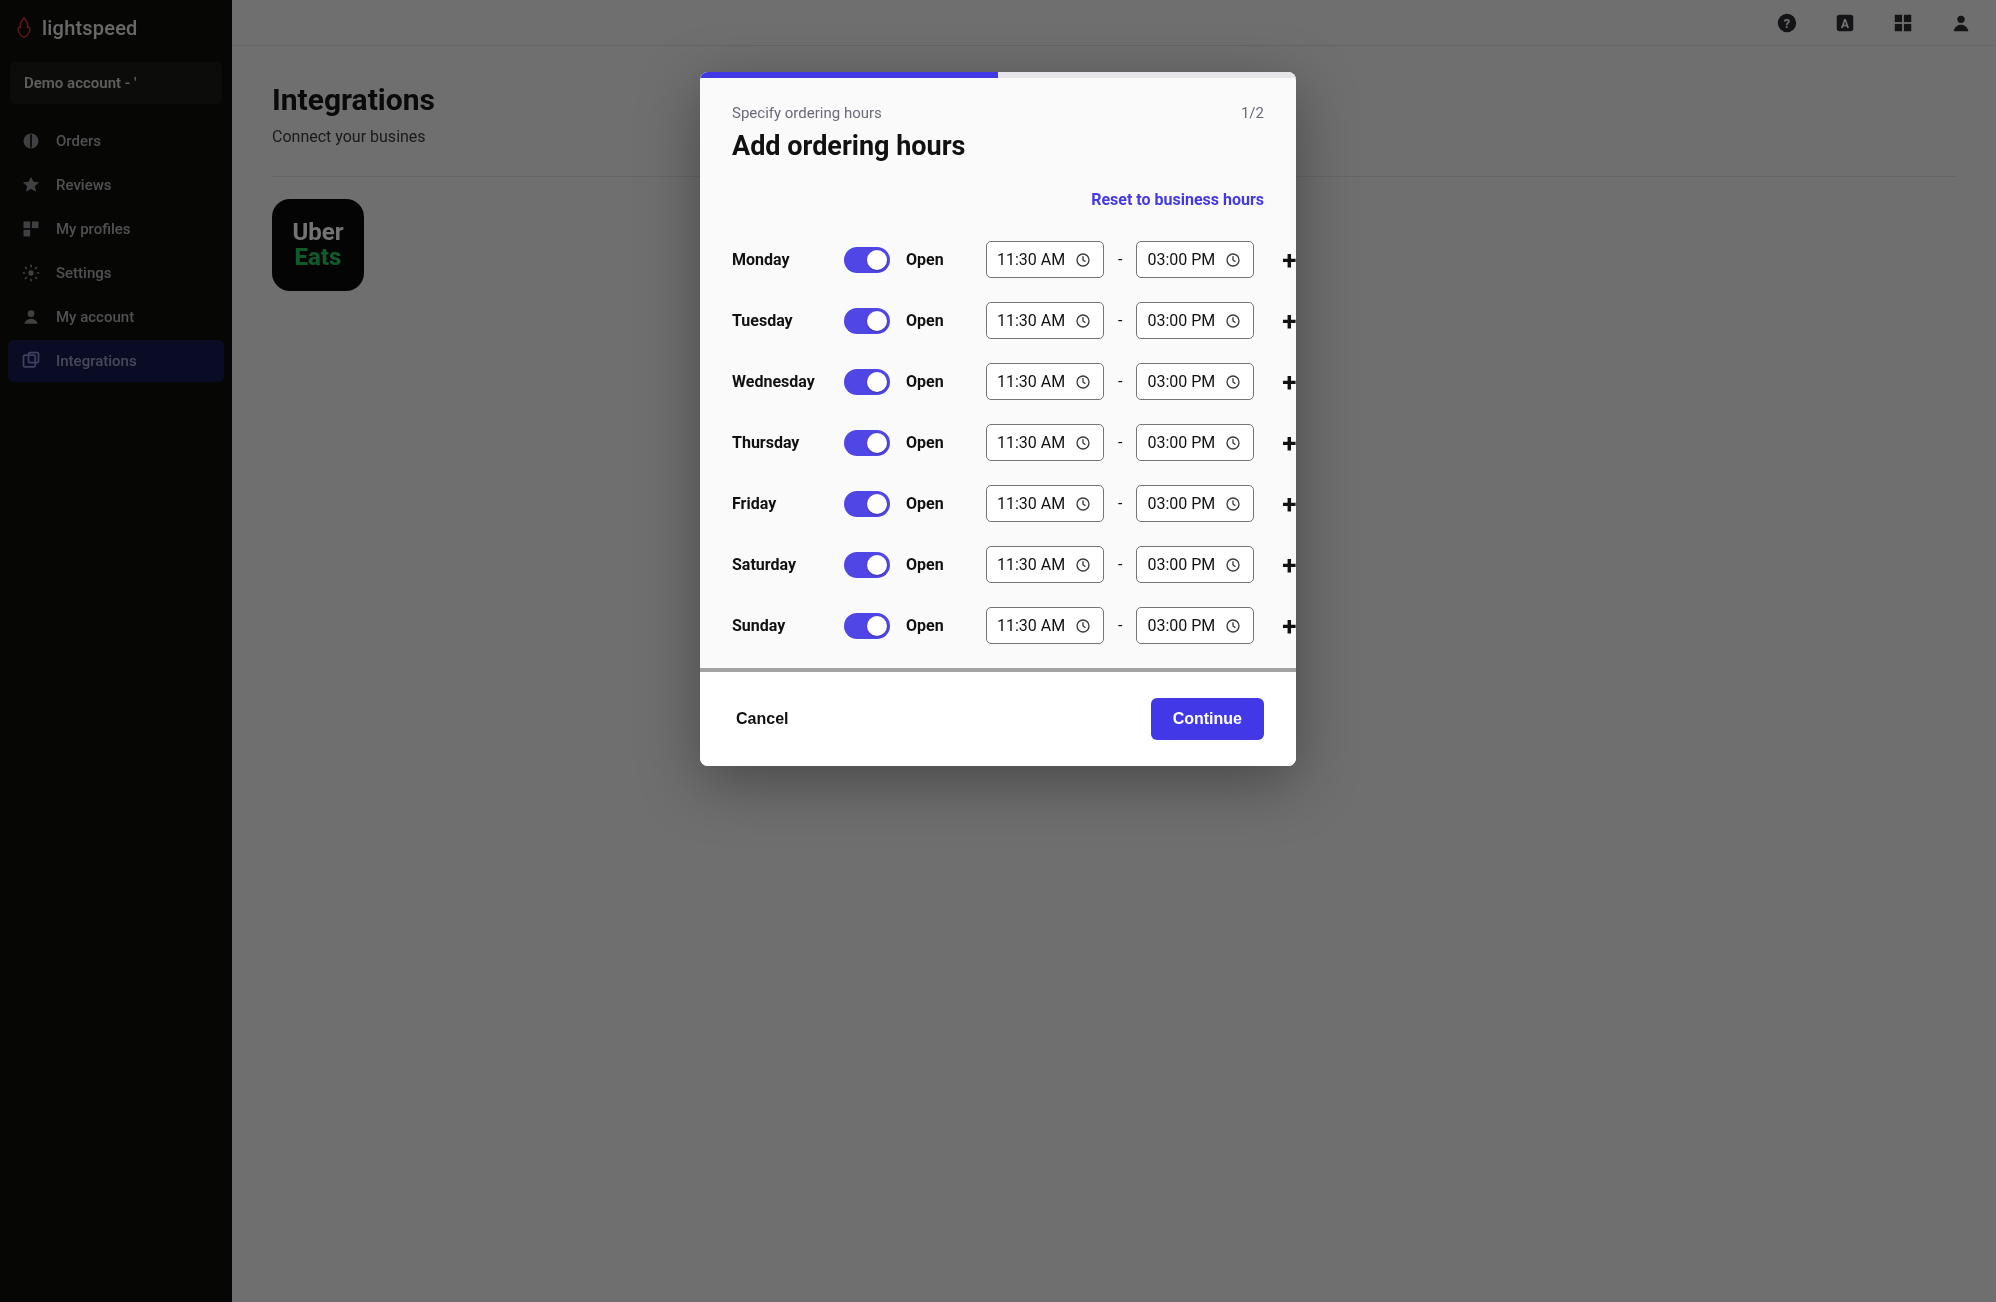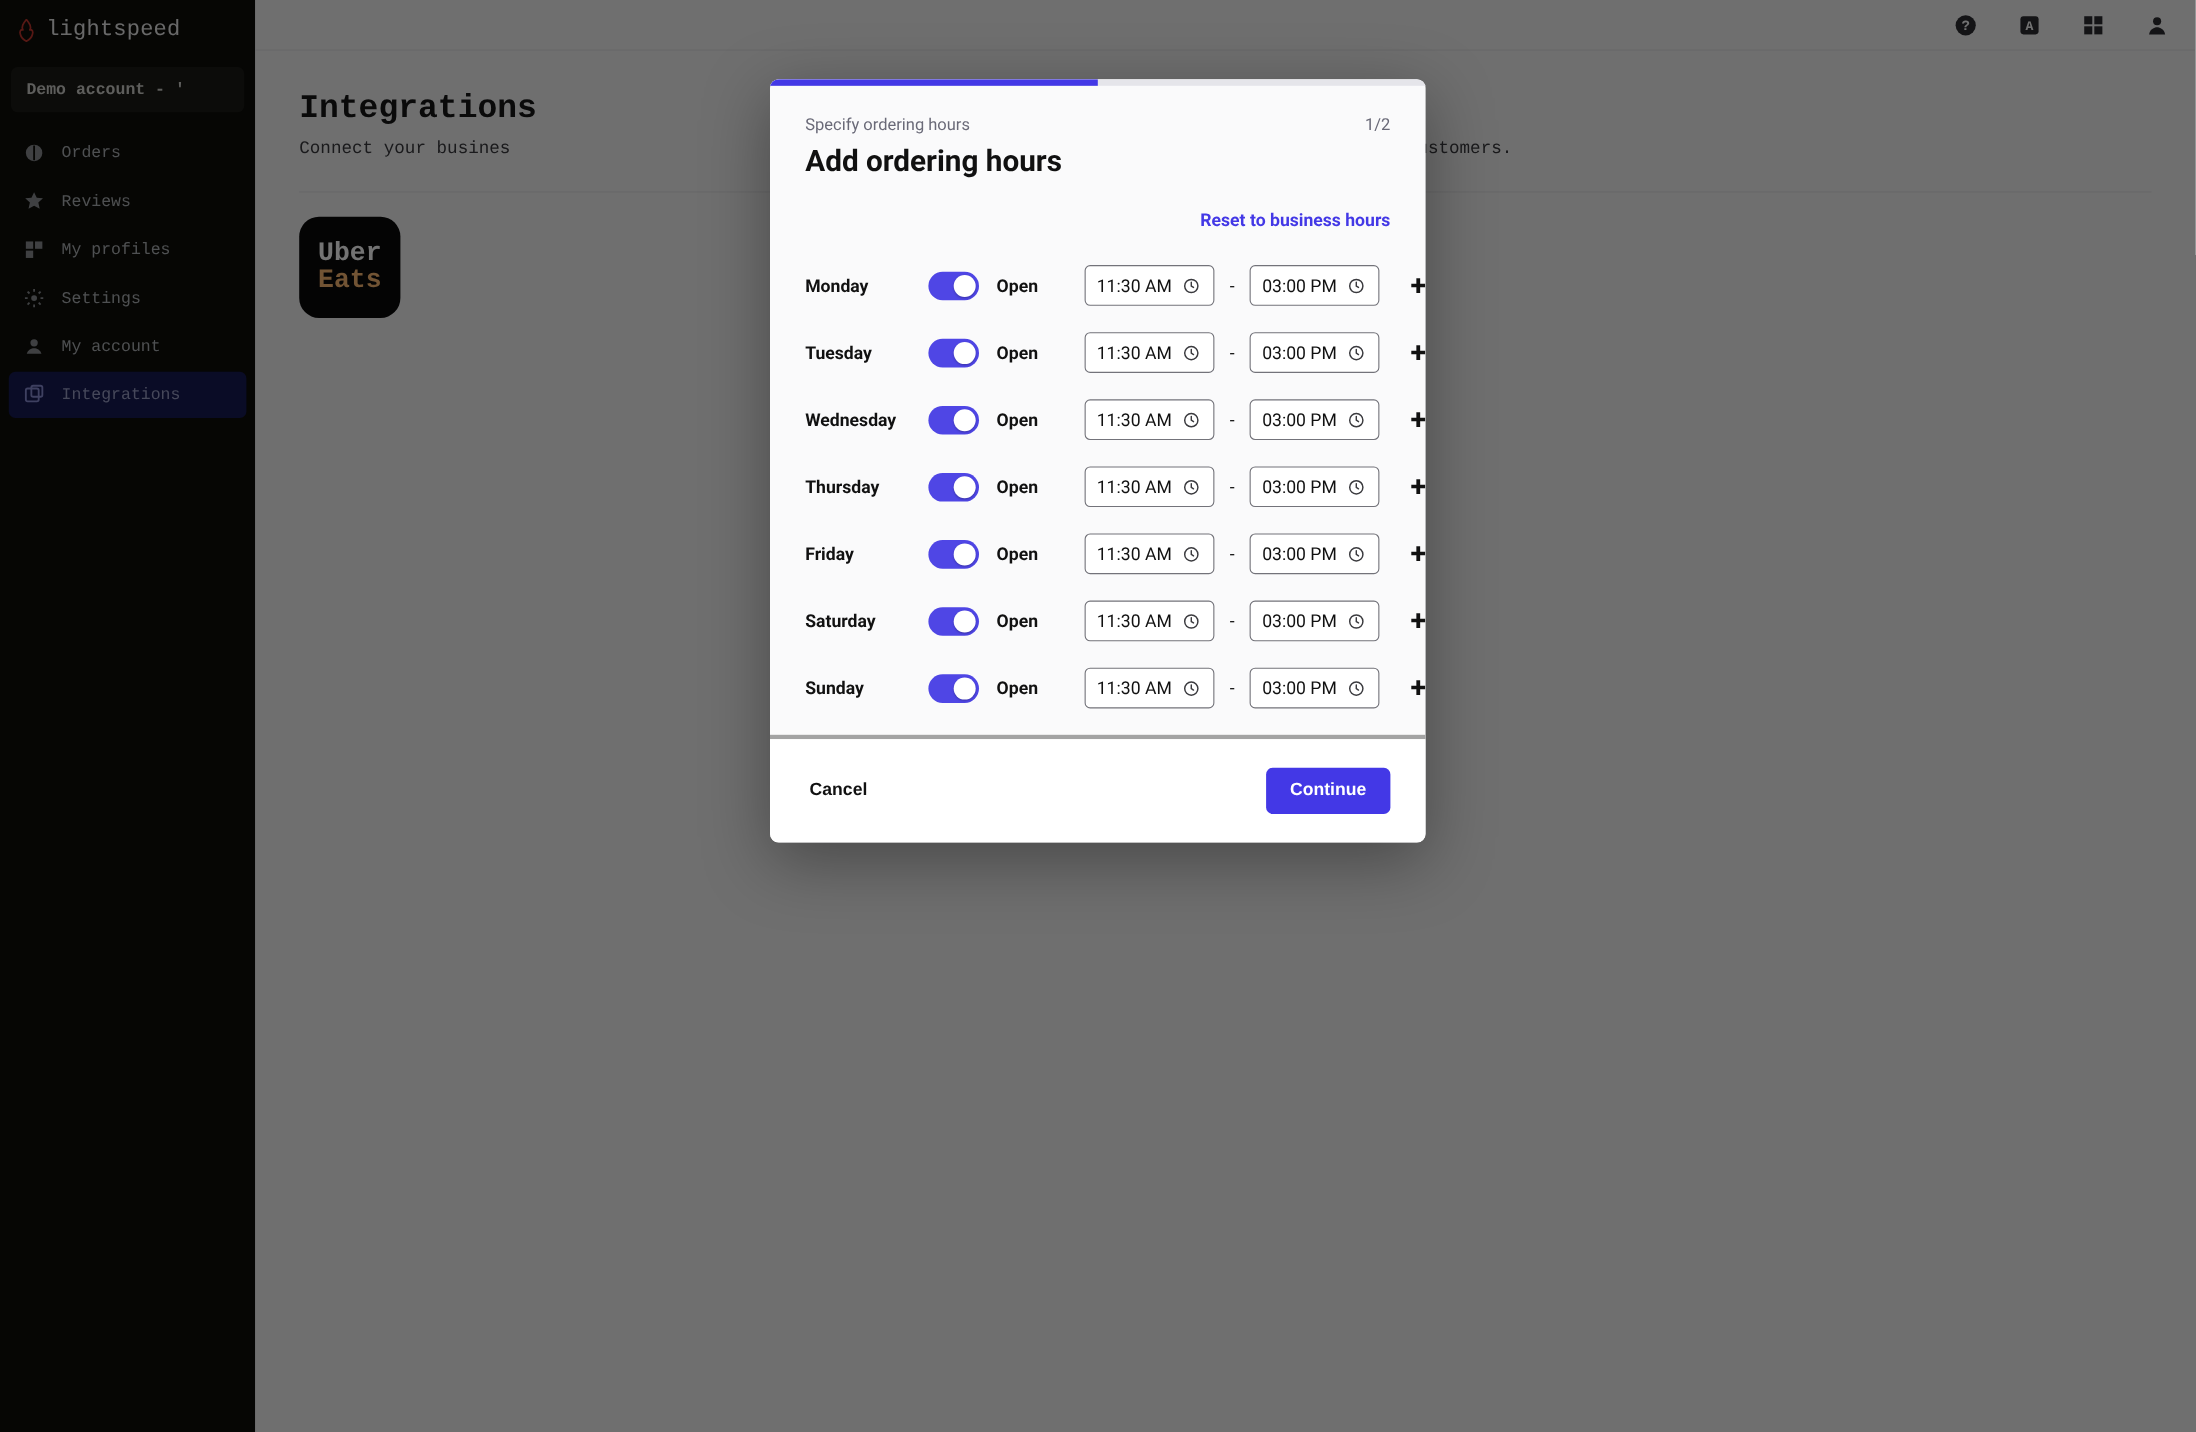--- a/index.html
+++ b/index.html
@@ -3,21 +3,20 @@
 <meta charset="utf-8">
 <style>
   * { box-sizing: border-box; margin: 0; padding: 0; }
   html, body { width: 100%; height: 100%; font-family: -apple-system, BlinkMacSystemFont, "Segoe UI", Roboto, Arial, sans-serif; }
   body { background: #f7f7f8; color: #111; overflow: hidden; }
 
   
   .app {
     position: absolute; inset: 0;
     display: flex;
-    font-family: Liberation Mono, monospace;
   }
   .sidebar {
     width: 232px; min-width: 232px;
     background: #0e0e0b;
     color: #c9c9c9;
     display: flex; flex-direction: column;
     padding-top: 10px;
   }
   .logo-row {
     display: flex; align-items: center; gap: 8px;
@@ -62,21 +61,21 @@
   .content { padding: 36px 40px; }
   .page-title { font-size: 30px; font-weight: 700; color: #171717; margin-bottom: 10px; }
   .page-sub { font-size: 16px; color: #3b3b3f; }
   .card-row { margin-top: 30px; padding-top: 22px; border-top: 1px solid #e3e3e6; }
   .uber-tile {
     width: 92px; height: 92px; border-radius: 18px;
     background: #0a0a0a; color: #fff;
     display: flex; flex-direction: column; align-items: center; justify-content: center;
     font-weight: 700; font-size: 24px; line-height: 1.05;
   }
-  .uber-tile .eats { color: #fdba74; font-weight: 800; }
+  .uber-tile .eats { color: #22c55e; font-weight: 800; }
 
   
   .overlay {
     position: absolute; inset: 0;
     background: rgba(0,0,0,0.55);
   }
 
   
   .modal {
     position: absolute;

